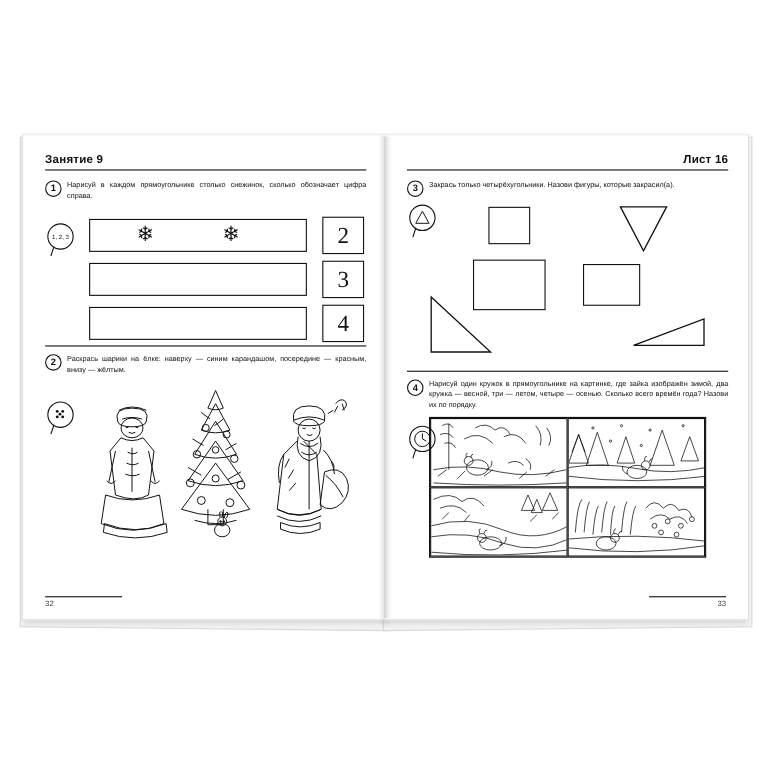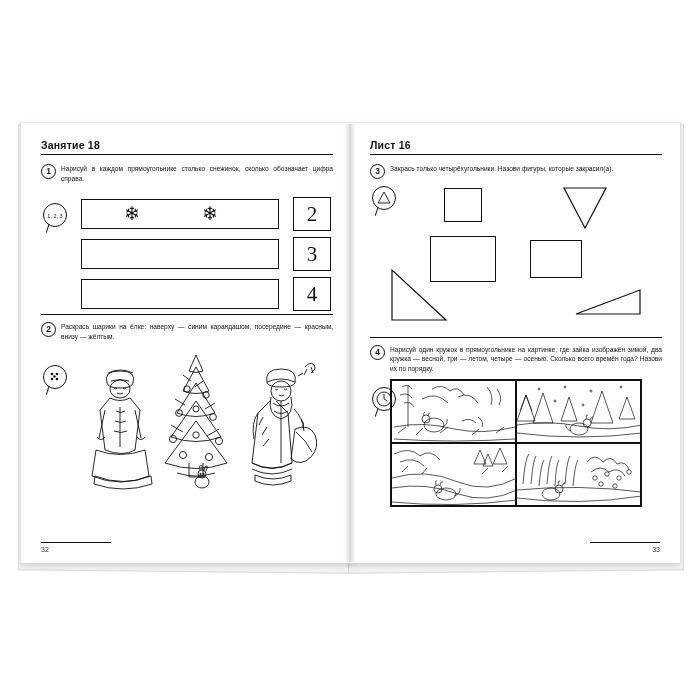--- a/index.html
+++ b/index.html
@@ -79,21 +79,21 @@
   }
   
   .page-header {
     font-size: 10.5px;
     font-weight: bold;
     letter-spacing: .2px;
     padding-bottom: 3px;
     border-bottom: 1.2px solid #111;
     margin-bottom: 9px;
   }
-  .page-header.right { }
+  .page-header.right { text-align: right; }
 
   
   .task {
     position: relative;
     padding-left: 20px;
     margin-bottom: 6px;
   }
   .task-num {
     position: absolute;
     left: 0; top: 0;
@@ -213,21 +213,21 @@
 <body>
 
 <div class="scene">
 
   <div class="book">
     <div class="page-shadow-left"></div>
     <div class="page-shadow-right"></div>
 
     <div class="page page-left">
       <div class="page-inner">
-        <div class="page-header">Занятие 18</div>
+        <div class="page-header">Занятие 9</div>
 
         <div class="task">
           <div class="task-num">1</div>
           <div class="task-text">Нарисуй в каждом прямоугольнике столько снежинок, сколько обо­значает цифра справа.</div>
         </div>
 
         <div class="ex1">
 
           <div class="badge" style="left:2px; top:14px;">
             <span style="font-size:5.5px;">1, 2, 3</span>

